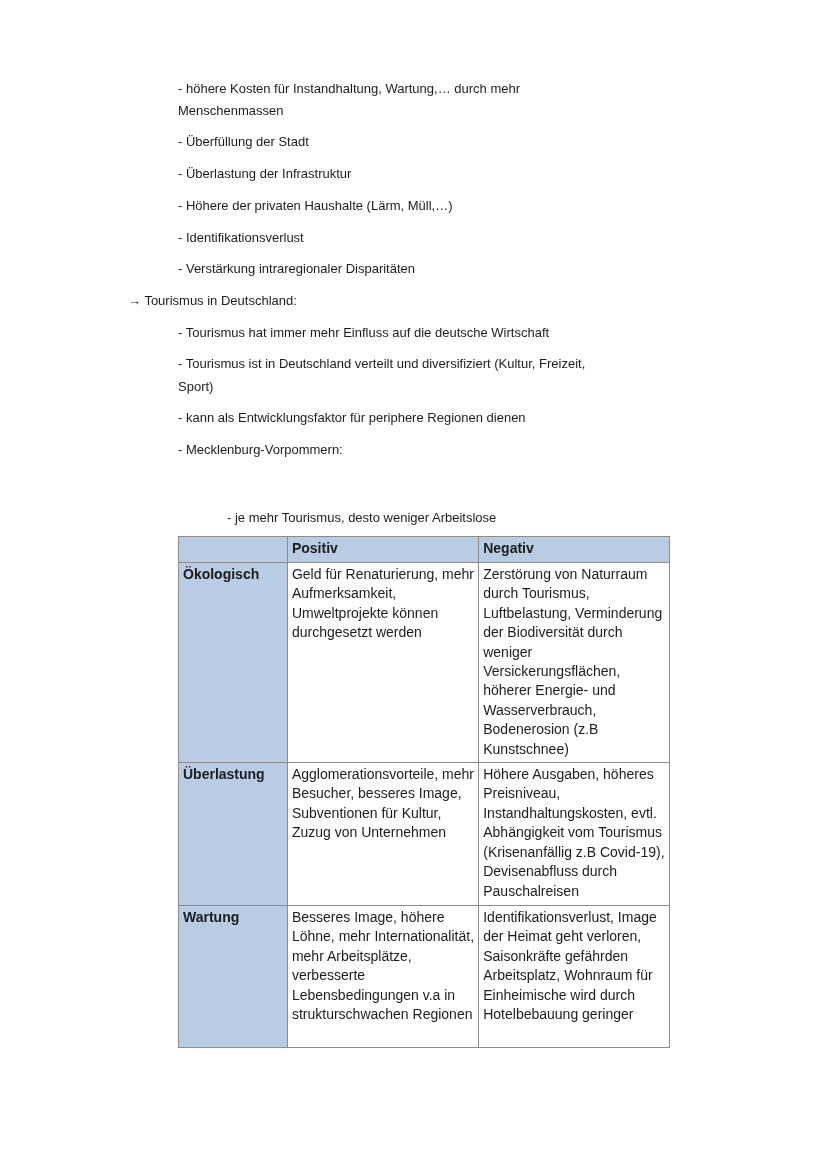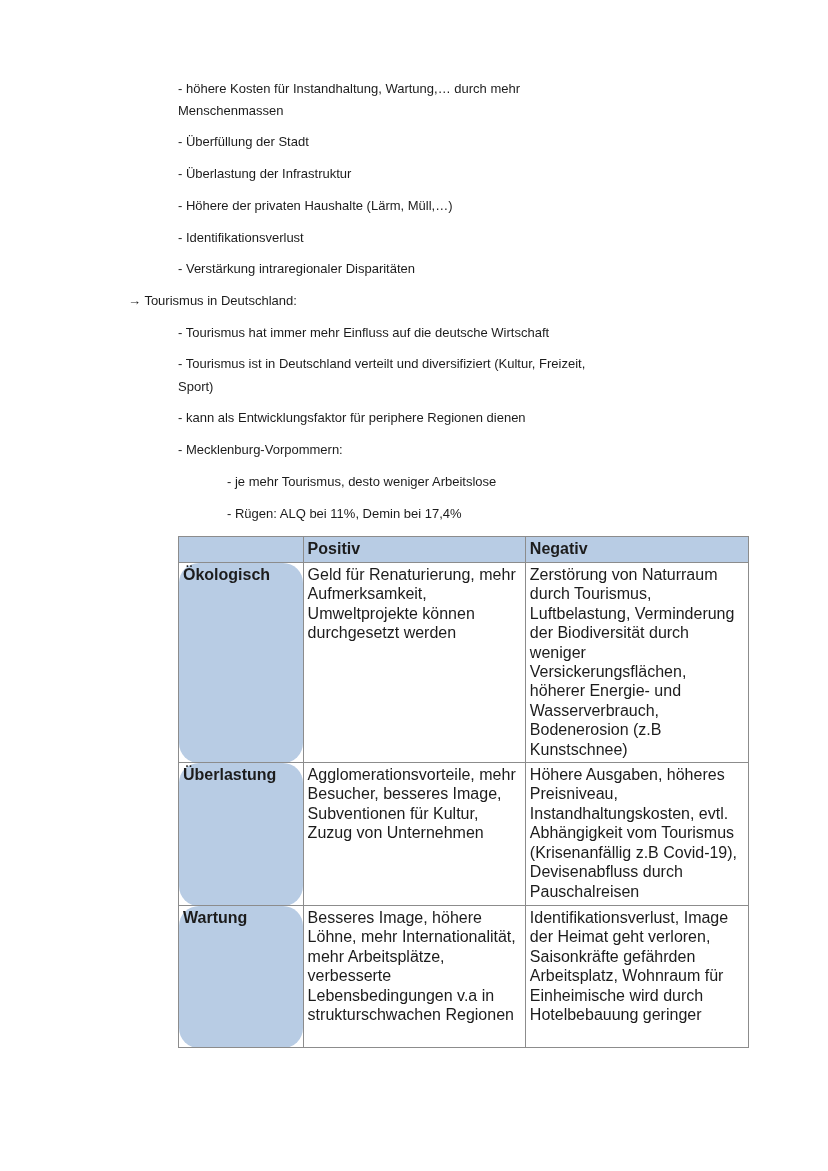--- a/index.html
+++ b/index.html
@@ -1,27 +1,27 @@
 <!DOCTYPE html>
 <html><head>
 <meta charset="utf-8">
 <style>
   html, body { margin: 0; padding: 0; background: #ffffff; }
   body { width: 828px; height: 1171px; position: relative; overflow: hidden;
          font-family: "Liberation Sans", sans-serif; color: #1c1c1c; font-size: 16px; }
   .line { position: absolute; font-size: 13px; line-height: 22px; white-space: nowrap; }
   .l1 { left: 178px; }
   .l0 { left: 128px; }
-  .l2 { left: 227px; }
-  table { position: absolute; left: 178px; top: 536px; width: 571px;
-          border-collapse: collapse; font-size: 16px; line-height: 19.4px; }
+  .l2 { left: 227px; margin-top: 36px; }
+  table { position: absolute; left: 178px; top: 536px; width: 492px;
+          border-collapse: collapse; font-size: 14px; line-height: 19.4px; }
   td, th { border: 1px solid #8c8c8c; vertical-align: top; padding: 2px 4px 3px 4px;
            text-align: left; }
   th { background: #b8cce4; font-weight: bold; height: 20px; }
-  td.rowhead { background: #b8cce4; font-weight: bold; border-radius: 20px; }
+  td.rowhead { background: #b8cce4; font-weight: bold; }
   col.c0 { width: 125px; } col.c1 { width: 223px; } col.c2 { width: 224px; }
 </style>
 </head>
 <body>
 
 <div class="line l1" style="top:78px">- höhere Kosten für Instandhaltung, Wartung,… durch mehr</div>
 <div class="line l1" style="top:100px">Menschenmassen</div>
 <div class="line l1" style="top:131px">- Überfüllung der Stadt</div>
 <div class="line l1" style="top:163px">- Überlastung der Infrastruktur</div>
 <div class="line l1" style="top:195px">- Höhere der privaten Haushalte (Lärm, Müll,…)</div>

